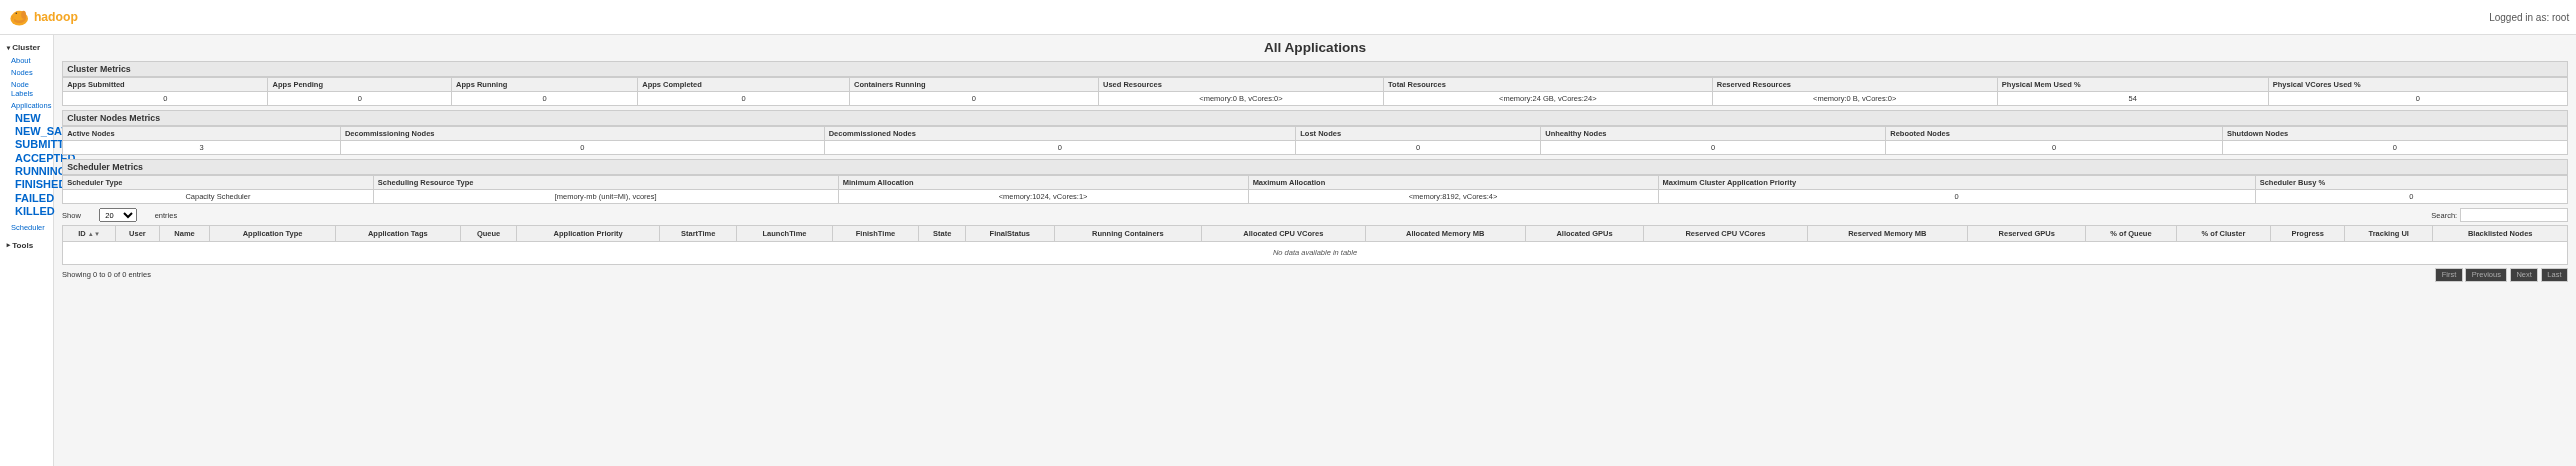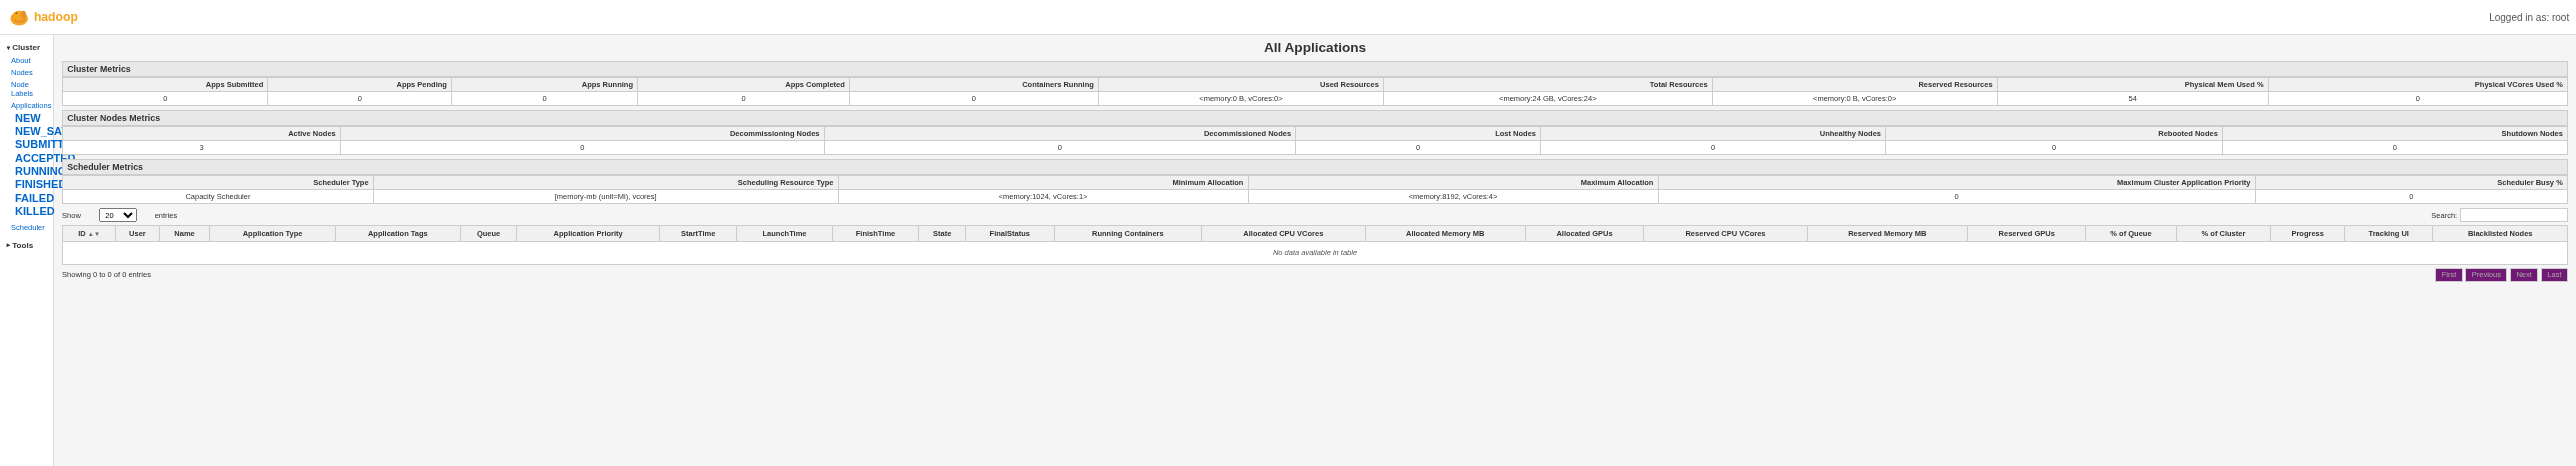--- a/index.html
+++ b/index.html
@@ -104,21 +104,21 @@
       width: 100%;
       border-collapse: collapse;
       border: 0.7px solid #ccc;
       margin-bottom: 4.1px;
       background: #fff;
     }
     .metrics-table th {
       background: #f0f0f0;
       border: 0.7px solid #ccc;
       padding: 2px 4.1px;
-      text-align: right;
+      text-align: left;
       font-weight: bold;
       font-size: 7.5px;
     }
     .metrics-table td {
       border: 0.7px solid #ccc;
       padding: 2px 4.1px;
       text-align: center;
       font-size: 7.5px;
     }
 
@@ -189,21 +189,21 @@
       font-size: 7.5px;
     }
     .pagination-buttons {
       display: flex;
       gap: 2.7px;
     }
     .page-btn {
       font-size: 7.5px;
       padding: 1.4px 5.4px;
       border: 0.7px solid #ccc;
-      background: #701a75;
+      background: #404040;
       cursor: pointer;
       color: #333;
     }
     .page-btn.disabled { color: #aaa; cursor: default; }
   </style>
 </head>
 <body>
 
 <div id="top-bar">
   <div id="logo-area">

